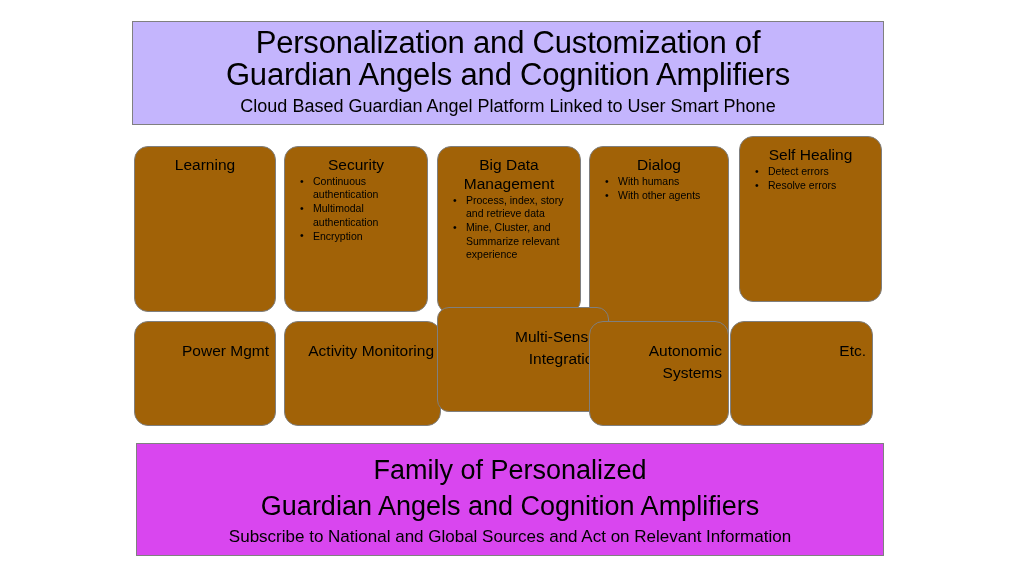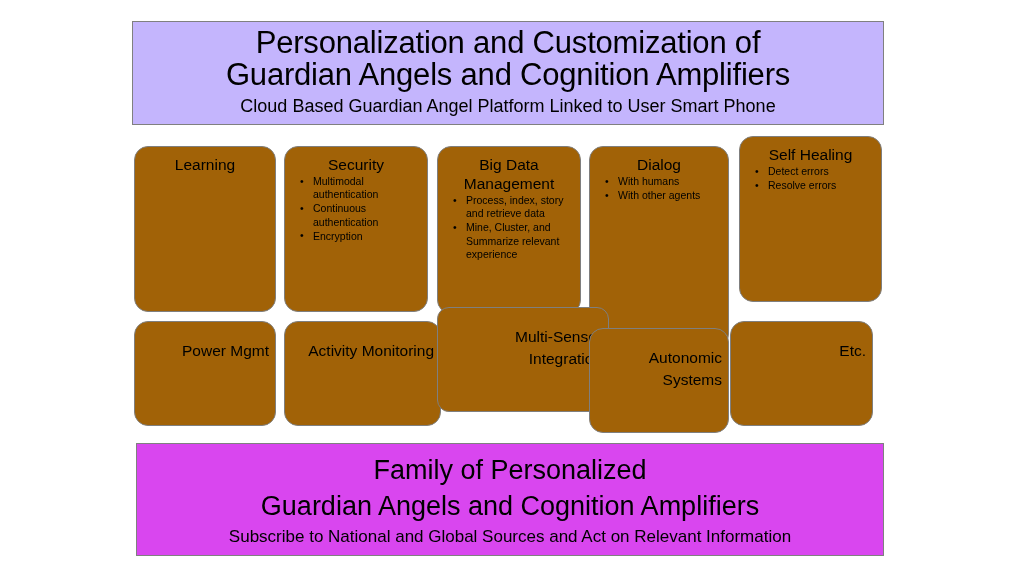--- a/index.html
+++ b/index.html
@@ -127,22 +127,22 @@
   <div class="t-sub">Cloud Based Guardian Angel Platform Linked to User Smart Phone</div>
 </div>
 
 <div class="card" id="card-learning" style="left:134px; top:146px; width:142px; height:166px;">
   <div class="card-title">Learning</div>
 </div>
 
 <div class="card" id="card-security" style="left:284px; top:146px; width:144px; height:166px;">
   <div class="card-title">Security</div>
   <ul class="bullets">
+    <li>Continuous authentication</li>
     <li>Multimodal authentication</li>
-    <li>Continuous authentication</li>
     <li>Encryption</li>
   </ul>
 </div>
 
 <div class="card" id="card-big-data" style="left:437px; top:146px; width:144px; height:168px;">
   <div class="card-title">Big Data Management</div>
   <ul class="bullets">
     <li>Process, index, story and retrieve data</li>
     <li>Mine, Cluster, and Summarize relevant experience</li>
   </ul>
@@ -169,21 +169,21 @@
 </div>
 
 <div class="card plain" id="card-activity-monitoring" style="left:284px; top:321px; width:157px; height:105px;">
   <div class="card-title">Activity Monitoring</div>
 </div>
 
 <div class="card plain" id="card-multi-sensor" style="left:437px; top:307px; width:172px; height:105px;border-radius:12px;">
   <div class="card-title">Multi-Sensor Integration</div>
 </div>
 
-<div class="card plain" id="card-autonomic" style="left:589px; top:328px; width:140px; height:105px;">
+<div class="card plain" id="card-autonomic" style="left:589px; top:321px; width:140px; height:105px;">
   <div class="card-title">Autonomic Systems</div>
 </div>
 
 <div class="card plain" id="card-etc" style="left:730px; top:321px; width:143px; height:105px;">
   <div class="card-title">Etc.</div>
 </div>
 
 <div id="footer-banner">
   <div class="f-line1">Family of Personalized</div>
   <div class="f-line2">Guardian Angels and Cognition Amplifiers</div>

